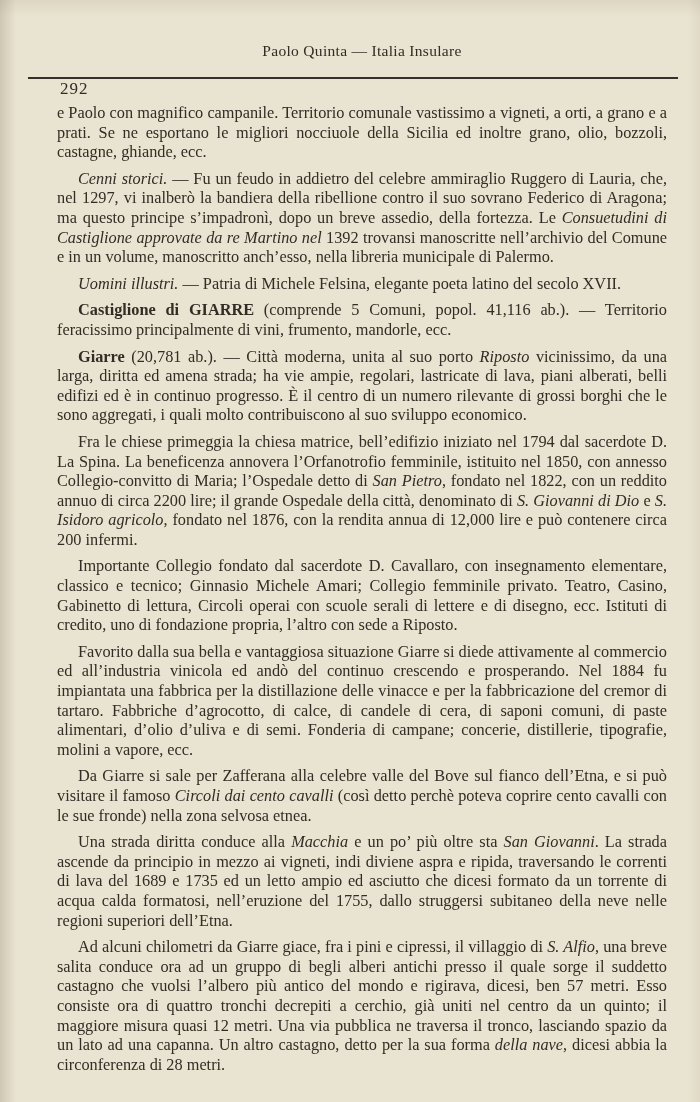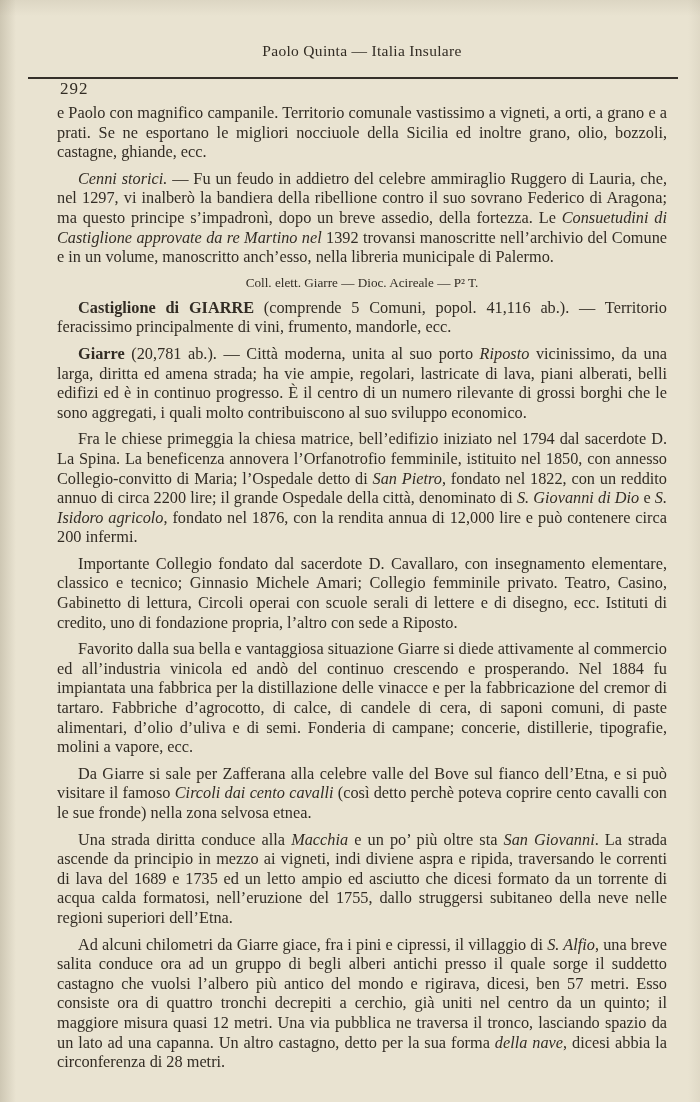--- a/index.html
+++ b/index.html
@@ -63,22 +63,22 @@
   <header class="page-header">
     <span class="page-number">292</span>
     <span class="running-title">Paolo Quinta — Italia Insulare</span>
   </header>
 
   <div class="header-rule"></div>
 
   <main class="page-body">
     <p class="para no-indent"><span>e Paolo con magnifico campanile. Territorio comunale vastissimo a vigneti, a orti, a grano e a prati. Se ne esportano le migliori nocciuole della Sicilia ed inoltre grano, olio, bozzoli, castagne, ghiande, ecc.</span></p>
     <p class="para"><span class="it">Cenni storici.</span><span> — Fu un feudo in addietro del celebre ammiraglio Ruggero di Lauria, che, nel 1297, vi inalberò la bandiera della ribellione contro il suo sovrano Federico di Aragona; ma questo principe s’impadronì, dopo un breve assedio, della fortezza. Le </span><span class="it">Consuetudini di Castiglione approvate da re Martino nel</span><span> 1392 trovansi manoscritte nell’archivio del Comune e in un volume, manoscritto anch’esso, nella libreria municipale di Palermo.</span></p>
+    <p class="para"><span class="it">Uomini illustri.</span><span> — Patria di Michele Felsina, elegante poeta latino del secolo XVII.</span></p>
 
-    <p class="note">Coll. elett. Giarre — Dioc. Acireale — P² T.</p>
 
     <p class="para"><span class="bd">Castiglione di GIARRE</span><span> (comprende 5 Comuni, popol. 41,116 ab.). — Territorio feracissimo principalmente di vini, frumento, mandorle, ecc.</span></p>
     <p class="para"><span class="bd">Giarre</span><span> (20,781 ab.). — Città moderna, unita al suo porto </span><span class="it">Riposto</span><span> vicinissimo, da una larga, diritta ed amena strada; ha vie ampie, regolari, lastricate di lava, piani alberati, belli edifizi ed è in continuo progresso. È il centro di un numero rilevante di grossi borghi che le sono aggregati, i quali molto contribuiscono al suo sviluppo economico.</span></p>
     <p class="para"><span>Fra le chiese primeggia la chiesa matrice, bell’edifizio iniziato nel 1794 dal sacerdote D. La Spina. La beneficenza annovera l’Orfanotrofio femminile, istituito nel 1850, con annesso Collegio-convitto di Maria; l’Ospedale detto di </span><span class="it">San Pietro</span><span>, fondato nel 1822, con un reddito annuo di circa 2200 lire; il grande Ospedale della città, denominato di </span><span class="it">S. Giovanni di Dio</span><span> e </span><span class="it">S. Isidoro agricolo</span><span>, fondato nel 1876, con la rendita annua di 12,000 lire e può contenere circa 200 infermi.</span></p>
     <p class="para"><span>Importante Collegio fondato dal sacerdote D. Cavallaro, con insegnamento elementare, classico e tecnico; Ginnasio Michele Amari; Collegio femminile privato. Teatro, Casino, Gabinetto di lettura, Circoli operai con scuole serali di lettere e di disegno, ecc. Istituti di credito, uno di fondazione propria, l’altro con sede a Riposto.</span></p>
     <p class="para"><span>Favorito dalla sua bella e vantaggiosa situazione Giarre si diede attivamente al commercio ed all’industria vinicola ed andò del continuo crescendo e prosperando. Nel 1884 fu impiantata una fabbrica per la distillazione delle vinacce e per la fabbricazione del cremor di tartaro. Fabbriche d’agrocotto, di calce, di candele di cera, di saponi comuni, di paste alimentari, d’olio d’uliva e di semi. Fonderia di campane; concerie, distillerie, tipografie, molini a vapore, ecc.</span></p>
     <p class="para"><span>Da Giarre si sale per Zafferana alla celebre valle del Bove sul fianco dell’Etna, e si può visitare il famoso </span><span class="it">Circoli dai cento cavalli</span><span> (così detto perchè poteva coprire cento cavalli con le sue fronde) nella zona selvosa etnea.</span></p>
     <p class="para"><span>Una strada diritta conduce alla </span><span class="it">Macchia</span><span> e un po’ più oltre sta </span><span class="it">San Giovanni</span><span>. La strada ascende da principio in mezzo ai vigneti, indi diviene aspra e ripida, traversando le correnti di lava del 1689 e 1735 ed un letto ampio ed asciutto che dicesi formato da un torrente di acqua calda formatosi, nell’eruzione del 1755, dallo struggersi subitaneo della neve nelle regioni superiori dell’Etna.</span></p>
     <p class="para"><span>Ad alcuni chilometri da Giarre giace, fra i pini e cipressi, il villaggio di </span><span class="it">S. Alfio</span><span>, una breve salita conduce ora ad un gruppo di begli alberi antichi presso il quale sorge il suddetto castagno che vuolsi l’albero più antico del mondo e rigirava, dicesi, ben 57 metri. Esso consiste ora di quattro tronchi decrepiti a cerchio, già uniti nel centro da un quinto; il maggiore misura quasi 12 metri. Una via pubblica ne traversa il tronco, lasciando spazio da un lato ad una capanna. Un altro castagno, detto per la sua forma </span><span class="it">della nave</span><span>, dicesi abbia la circonferenza di 28 metri.</span></p>
 

